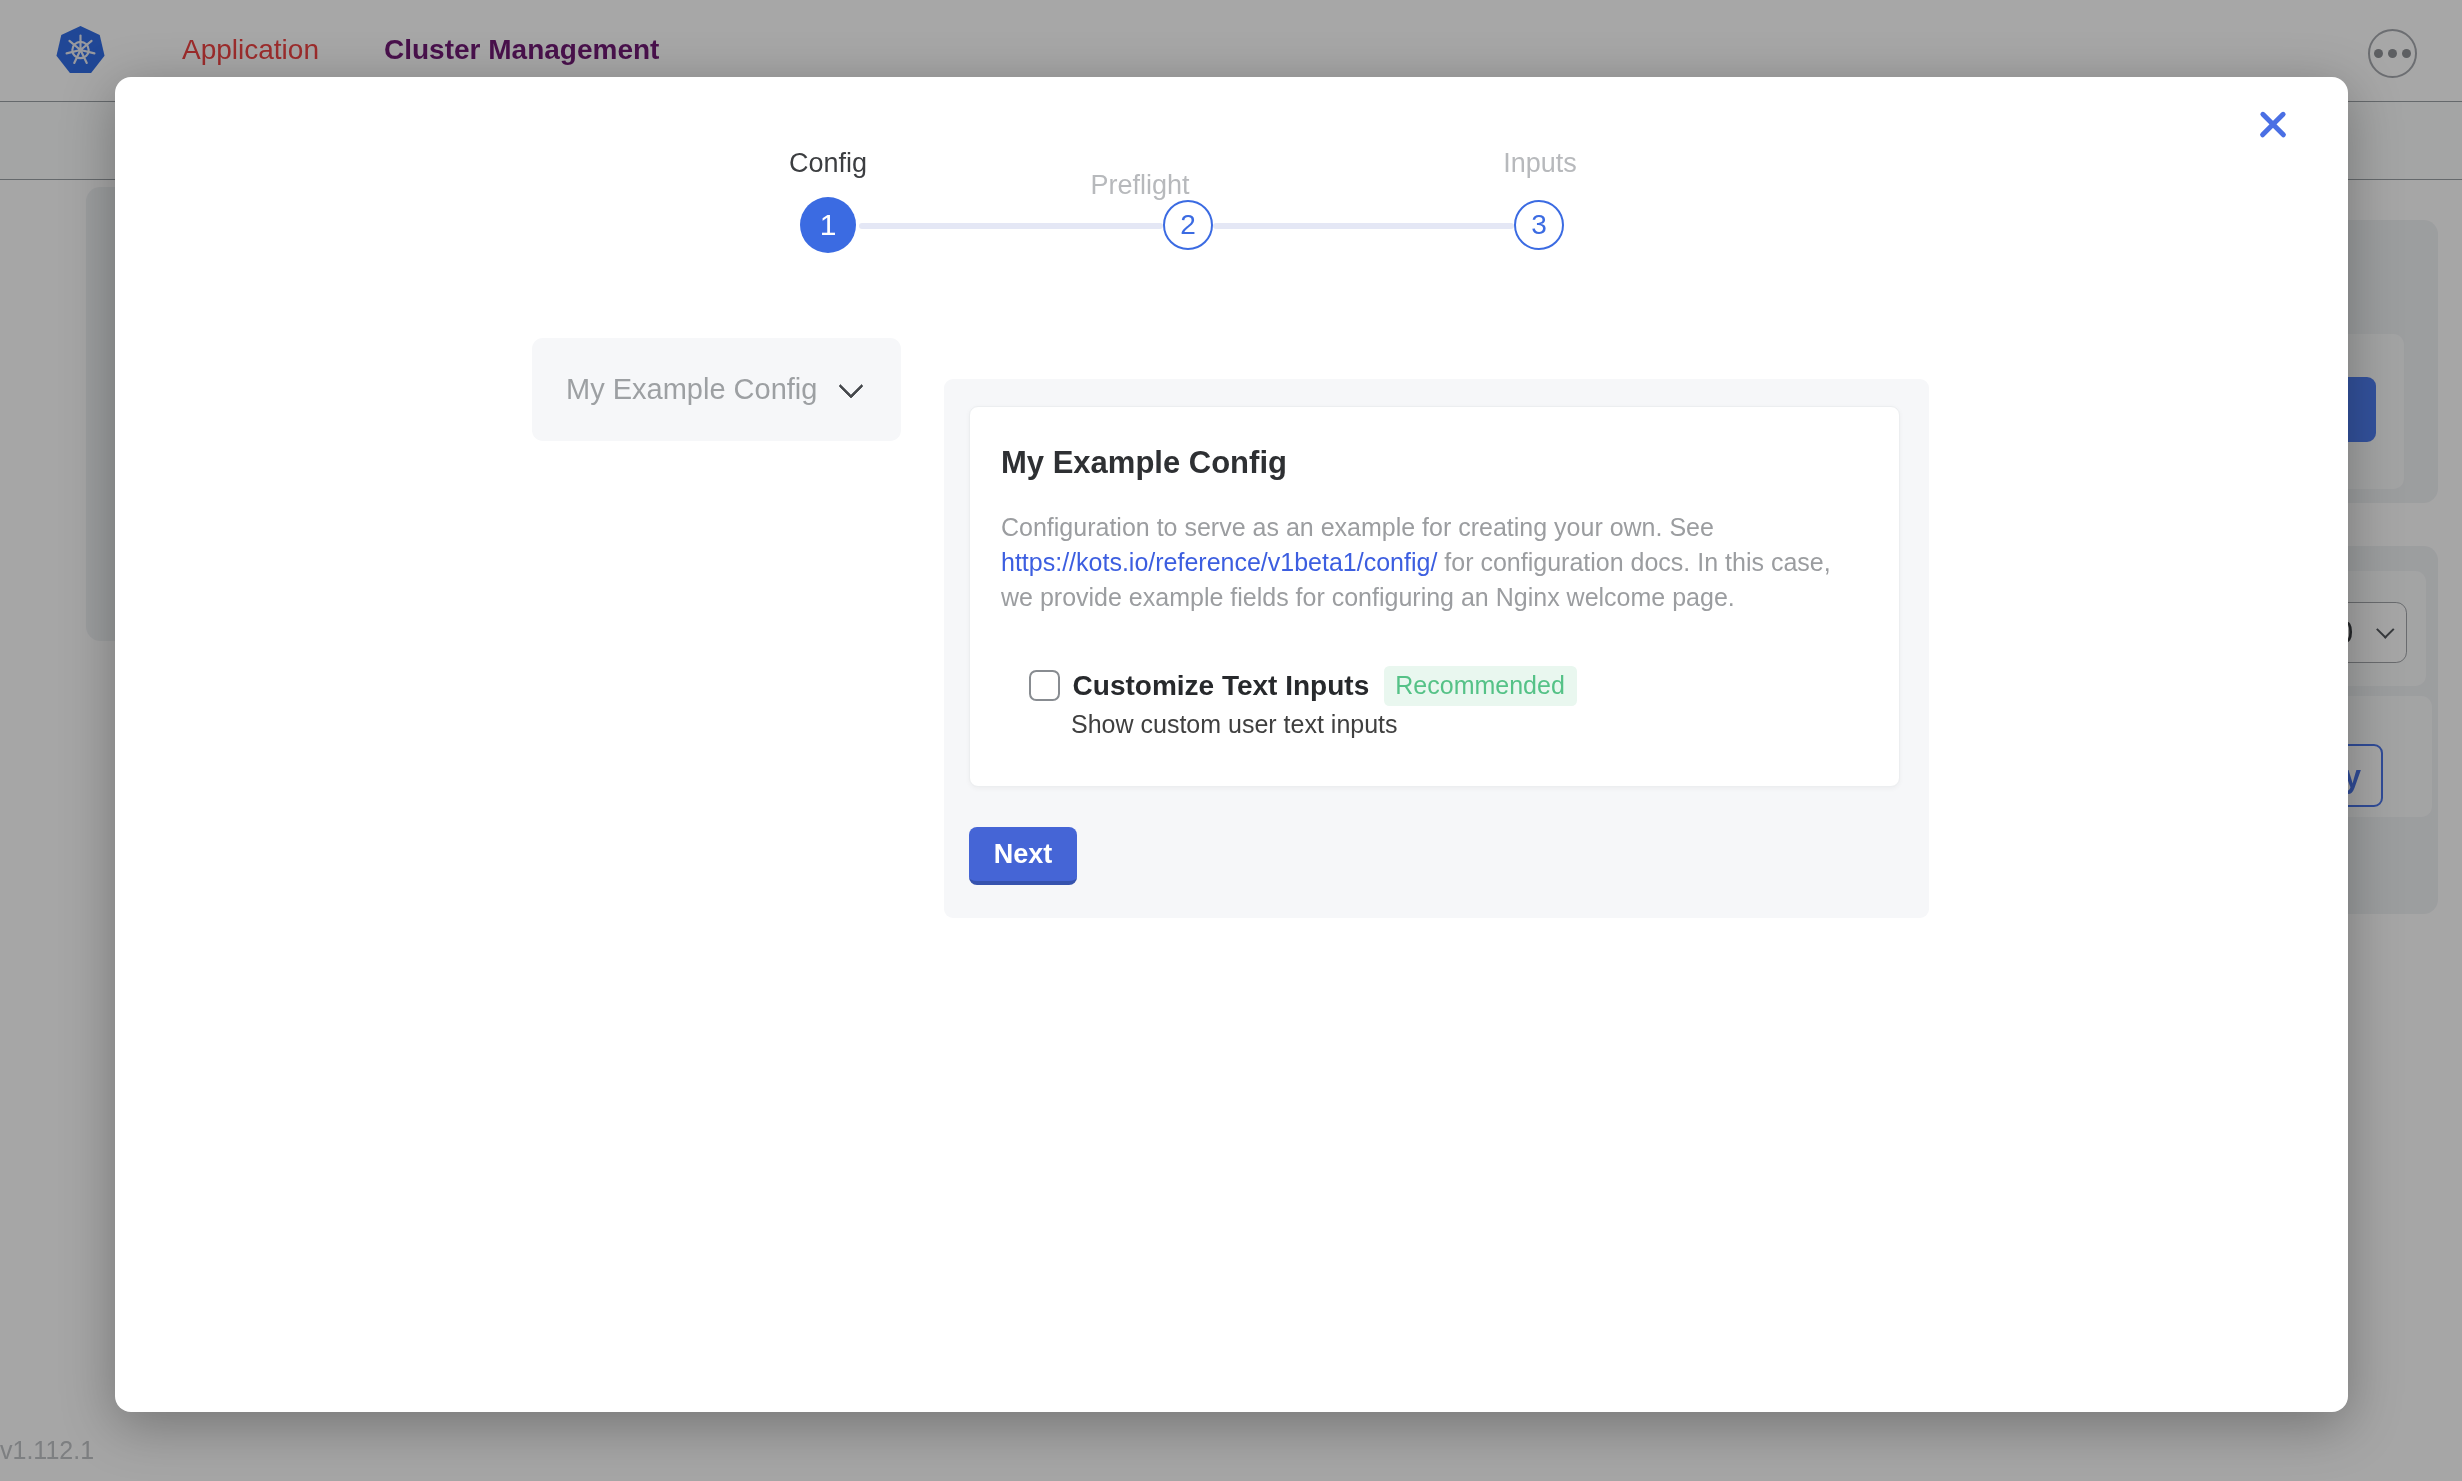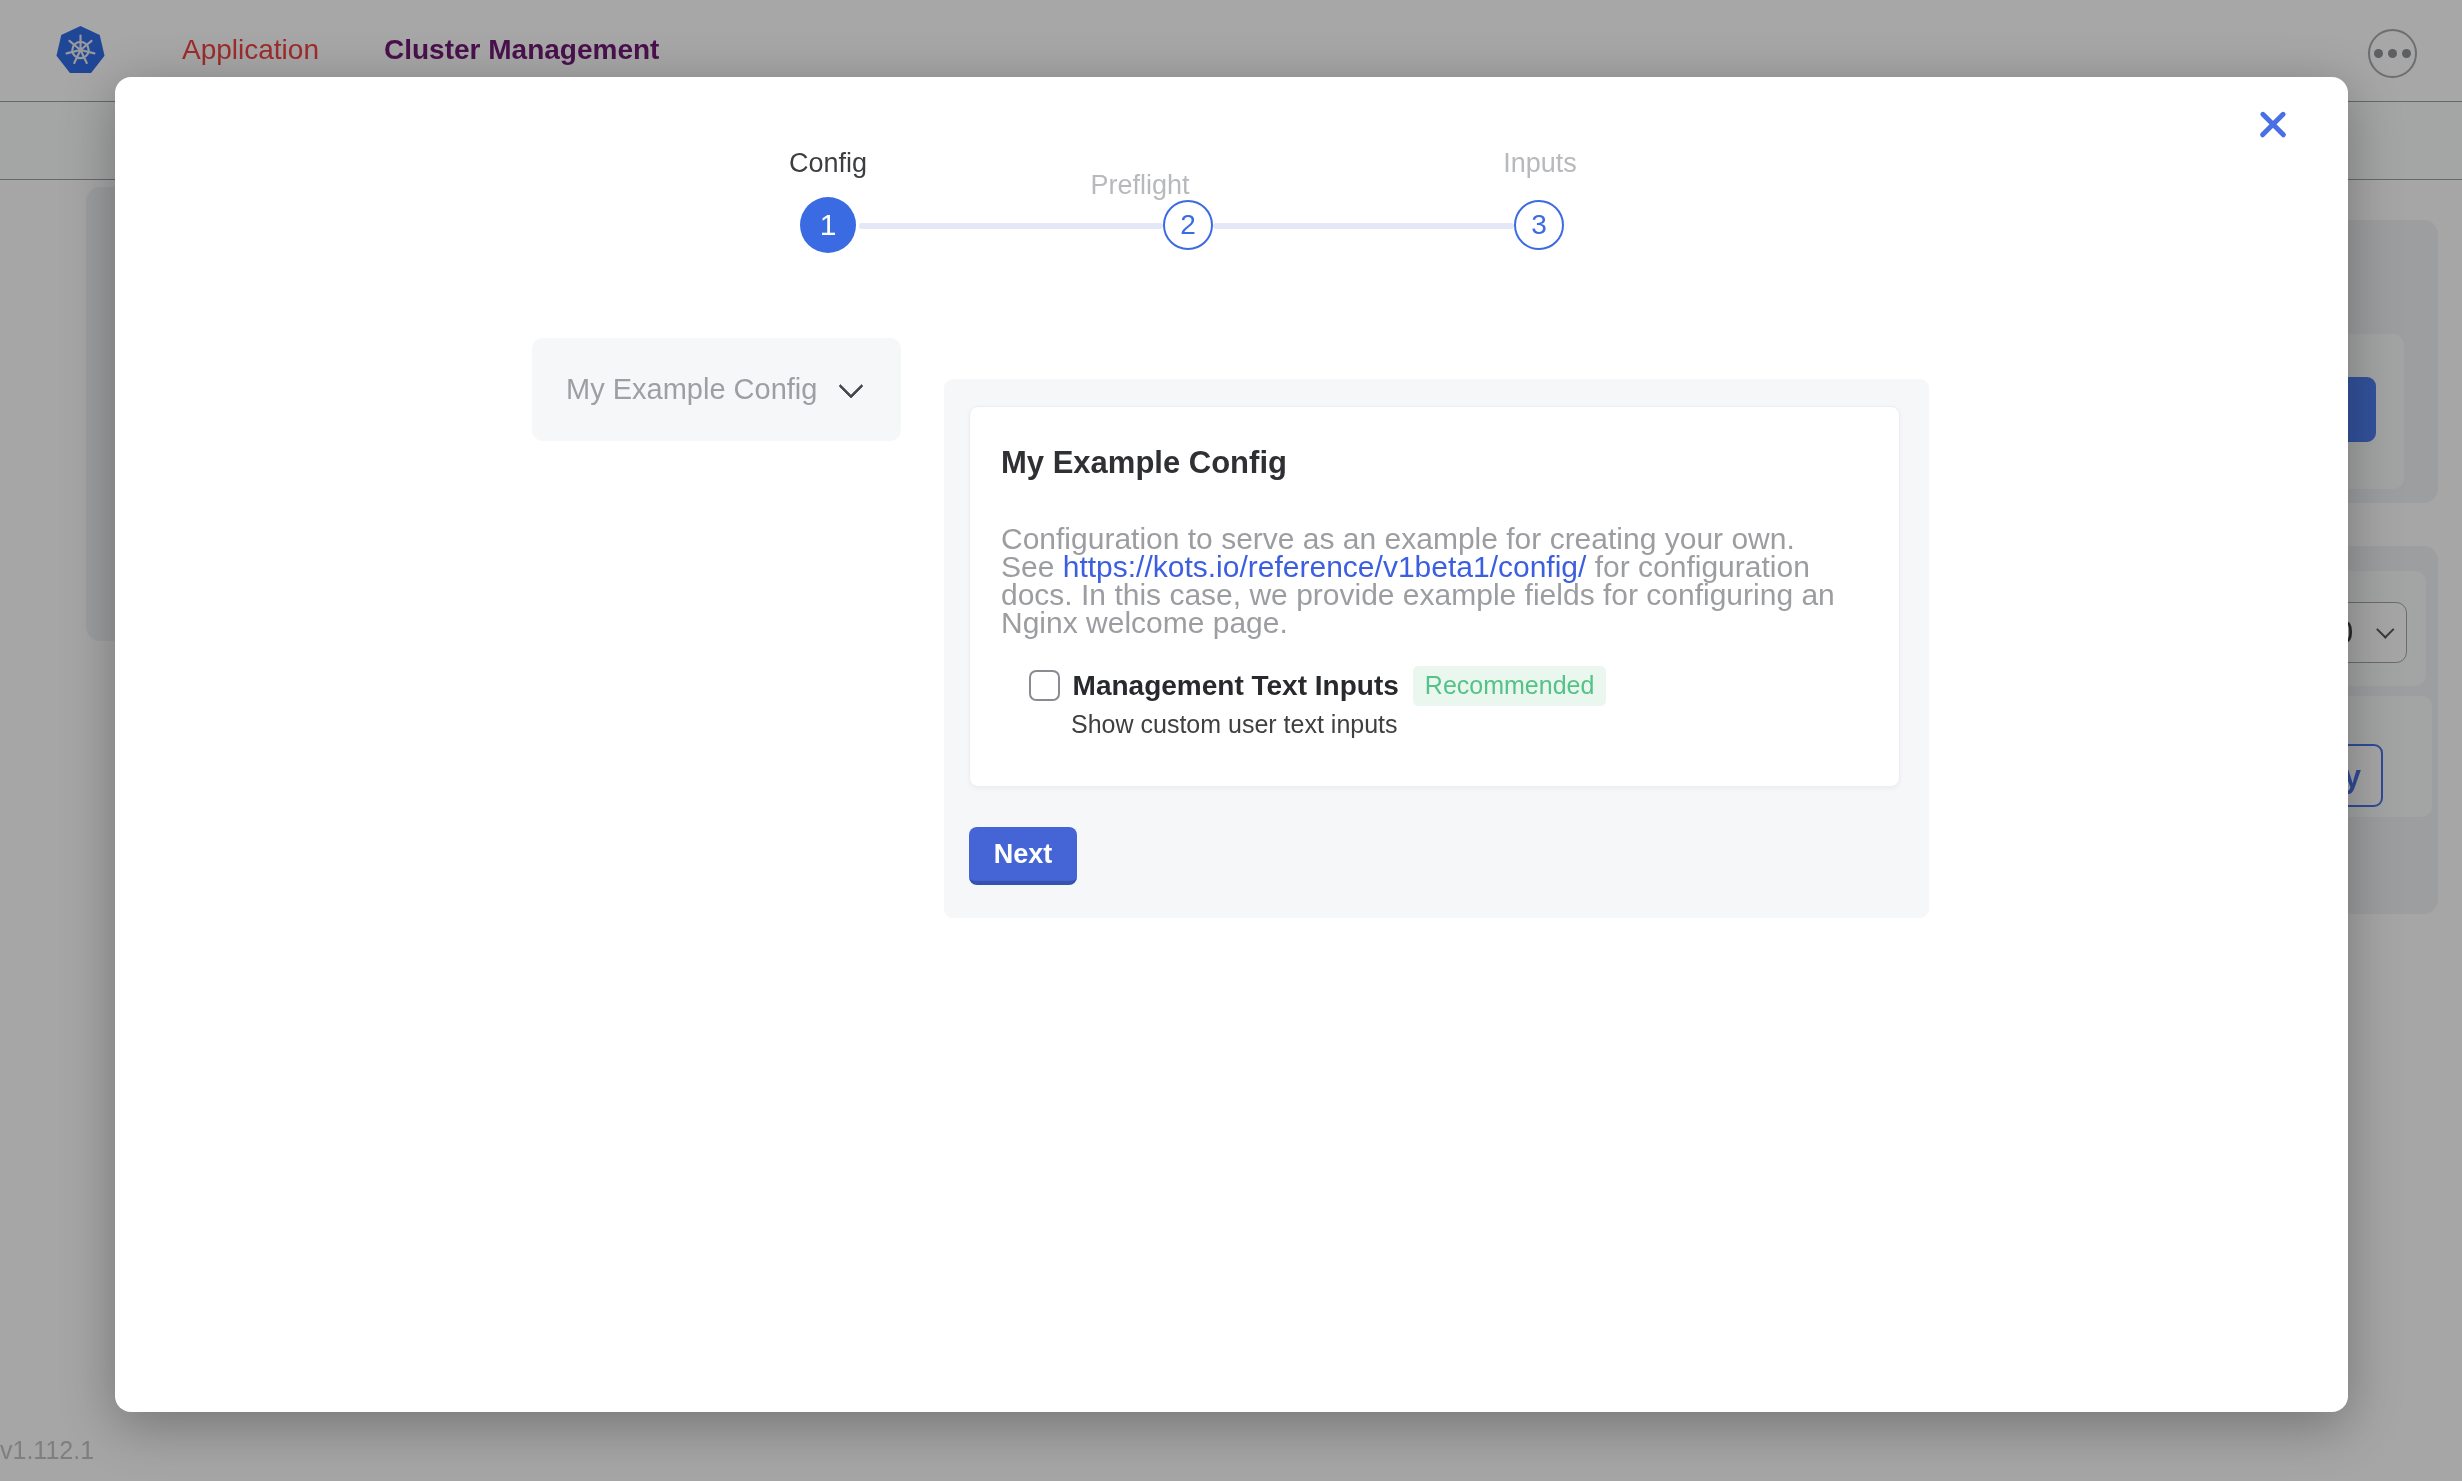--- a/index.html
+++ b/index.html
@@ -61,21 +61,21 @@
 
   .cfg-dropdown { position:absolute; left:417px; top:261px; width:369px; height:103px; background:#F6F7F9; border-radius:10.8px; display:flex; align-items:center; padding-left:34px; cursor:pointer; }
   .cfg-dropdown .dd-label { font-size:29px; color:#9DA0A3; }
   .chev { width:18px; height:18px; border-right:3.6px solid #45484C; border-bottom:3.6px solid #45484C; border-radius:1.8px; transform:rotate(45deg); }
   .cfg-dropdown .chev { margin-left:25px; margin-top:-7.2px; }
   .chev-sm { width:12.6px; height:12.6px; border-right:2.7px solid #55595D; border-bottom:2.7px solid #55595D; transform:rotate(45deg); }
 
   .form-wrap { position:absolute; left:829px; top:302px; width:985px; height:539px; background:#F6F7F9; border-radius:9px; }
   .form-card { position:absolute; left:25px; top:27px; width:931px; height:381px; background:#ffffff; border:0.9px solid #ECEEF0; border-radius:9px; box-shadow:0 1.8px 5.4px rgba(0,0,0,0.04); }
   .card-title { position:absolute; left:31px; top:38px; font-size:31px; font-weight:700; color:#2E3033; }
-  .card-desc { position:absolute; left:31px; top:118px; width:854px; font-size:30px; line-height:28px; color:#9B9DA0; }
+  .card-desc { position:absolute; left:31px; top:103px; width:854px; font-size:25px; line-height:35px; color:#9B9DA0; }
   .card-desc a { color:#3C5EE0; text-decoration:none; }
 
   .check-row { position:absolute; left:59px; top:259px; display:flex; align-items:center; }
   .checkbox { width:31px; height:31px; background:#ffffff; border:2.7px solid #888C91; border-radius:7.2px; cursor:pointer; }
   .check-label { margin-left:12.6px; font-size:28px; font-weight:700; color:#27292C; }
   .badge { margin-left:14.4px; background:#E9F7EF; color:#55C287; font-size:25px; padding:5.4px 11.7px; border-radius:5.4px; }
   .check-help { position:absolute; left:101px; top:303px; font-size:25px; color:#404040; }
 
   .next-btn { position:absolute; left:25px; top:448px; width:108px; height:58px; background:#4565D6; border:none; border-bottom:4.5px solid #3653AE; border-radius:8px; color:#ffffff; font-size:27px; font-weight:700; font-family:inherit; cursor:pointer; }
 </style>
@@ -158,21 +158,21 @@
     </div>
 
     <div class="form-wrap">
       <div class="form-card">
         <div class="card-title">My Example Config</div>
 
         <p class="card-desc"><span>Configuration to serve as an example for creating your own. See </span><a href="#">https://kots.io/reference/v1beta1/config/</a><span> for configuration docs. In this case, we provide example fields for configuring an Nginx welcome page.</span></p>
 
         <div class="check-row">
           <span class="checkbox" role="checkbox" aria-checked="false"></span>
-          <span class="check-label">Management Text Inputs</span>
+          <span class="check-label">Customize Text Inputs</span>
           <span class="badge">Recommended</span>
         </div>
         <div class="check-help">Show custom user text inputs</div>
       </div>
 
       <button class="next-btn">Next</button>
     </div>
 
   </div>
 </div>

